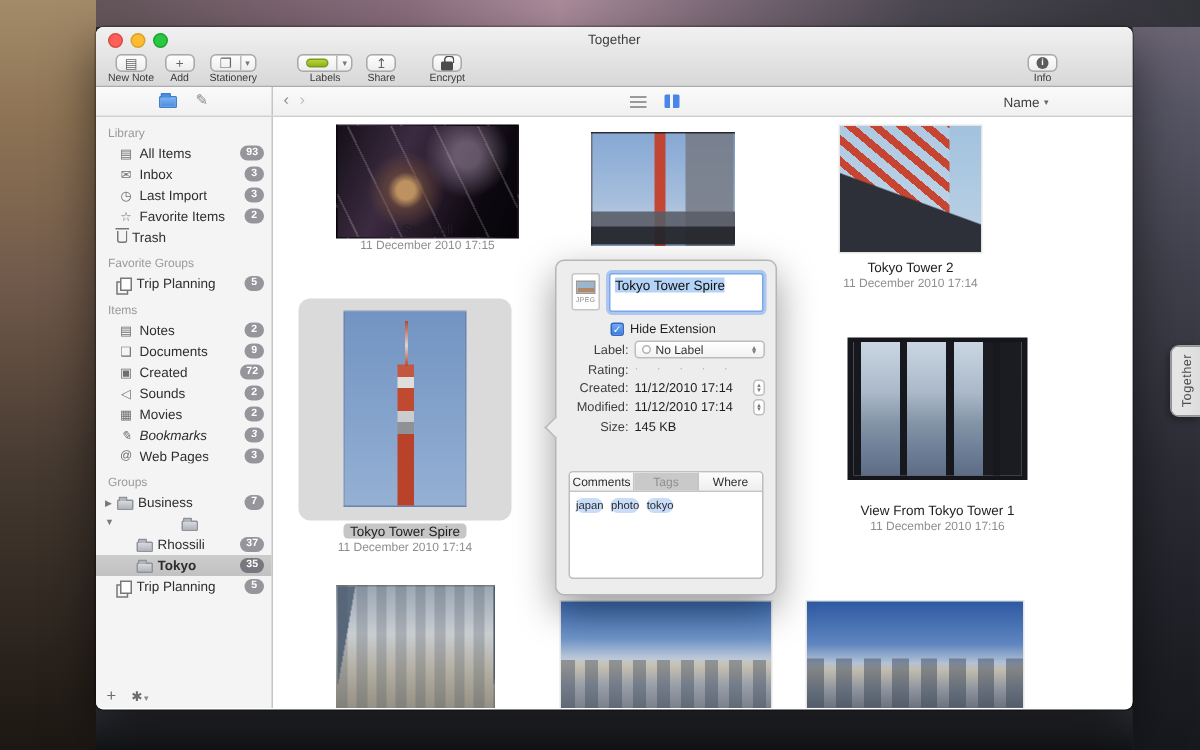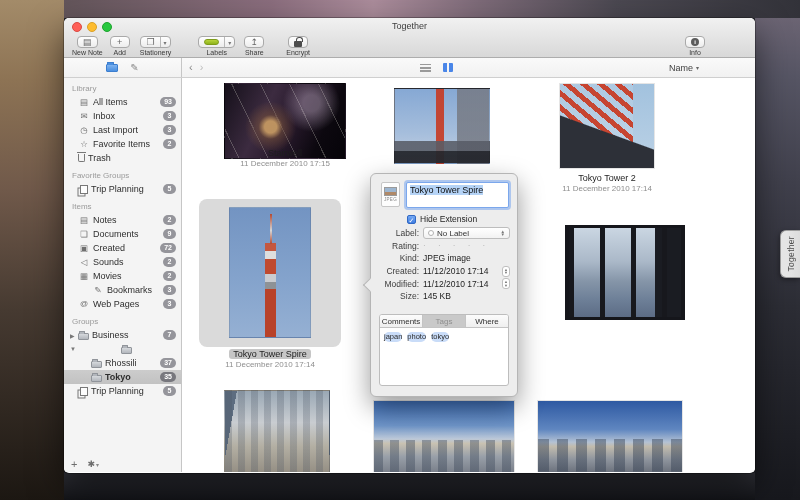--- a/index.html
+++ b/index.html
@@ -385,21 +385,21 @@
             <span class="sico ic-snd"></span>
             <span class="slabel">Sounds</span>
             <span class="badge">2</span>
           </div>
           <div class="srow" style="padding-left: 6px;">
             <span class="disc"></span>
             <span class="sico ic-mov"></span>
             <span class="slabel">Movies</span>
             <span class="badge">2</span>
           </div>
-          <div class="srow" style="padding-left: 20px;">
+          <div class="srow" style="padding-left: 6px; font-style: italic;">
             <span class="disc"></span>
             <span class="sico ic-bkm"></span>
             <span class="slabel">Bookmarks</span>
             <span class="badge">3</span>
           </div>
           <div class="srow" style="padding-left: 6px;">
             <span class="disc"></span>
             <span class="sico ic-web"></span>
             <span class="slabel">Web Pages</span>
             <span class="badge">3</span>
@@ -457,20 +457,24 @@
           <div class="cap-title">Tokyo Tower 2</div>
           <div class="cap-date">11 December 2010 17:14</div>
         </div>
         <div class="sel-box" style="left: 17px; top: 121px; width: 142px; height: 148px;"></div>
         <div class="thumb art-spire" style="left: 47px; top: 129px; width: 82px; height: 131px;"></div>
         <div class="capwrap" style="left: 8px; top: 271px;">
           <div class="cap-title"><span class="pill">Tokyo Tower Spire</span></div>
           <div class="cap-date">11 December 2010 17:14</div>
         </div>
         <div class="thumb art-view1" style="left: 383px; top: 147px; width: 120px; height: 95px;"></div>
+        <div class="capwrap" style="left: 363px; top: 257px;">
+          <div class="cap-title">View From Tokyo Tower 1</div>
+          <div class="cap-date">11 December 2010 17:16</div>
+        </div>
         <div class="thumb art-citya" style="left: 42px; top: 312px; width: 106px; height: 85px;"></div>
         <div class="thumb art-cityb" style="left: 191px; top: 322px; width: 142px; height: 75px;"></div>
         <div class="thumb art-cityc" style="left: 355px; top: 322px; width: 146px; height: 73px;"></div>
         <div class="popover">
         <div class="pop-arrow"></div>
         <div class="pop-head">
           <div class="file-ico">
             <div class="fi-img"></div>
             <div class="fi-txt">JPEG</div>
           </div>
@@ -487,24 +491,20 @@
             <span class="pl">Label:</span>
             <span class="pop-select">
               <span class="swatch-none"></span>
               <span>No Label</span>
               <span class="updown"></span>
             </span>
           </div>
           <div class="prow">
             <span class="pl">Rating:</span>
             <span class="rating-dots">· · · · ·</span>
-          </div>
-          <div class="prow">
-            <span class="pl">Kind:</span>
-            <span class="pv">JPEG image</span>
           </div>
           <div class="prow">
             <span class="pl">Created:</span>
             <span class="pv">11/12/2010 17:14</span>
             <span class="mini-stepper"></span>
           </div>
           <div class="prow">
             <span class="pl">Modified:</span>
             <span class="pv">11/12/2010 17:14</span>
             <span class="mini-stepper"></span>

